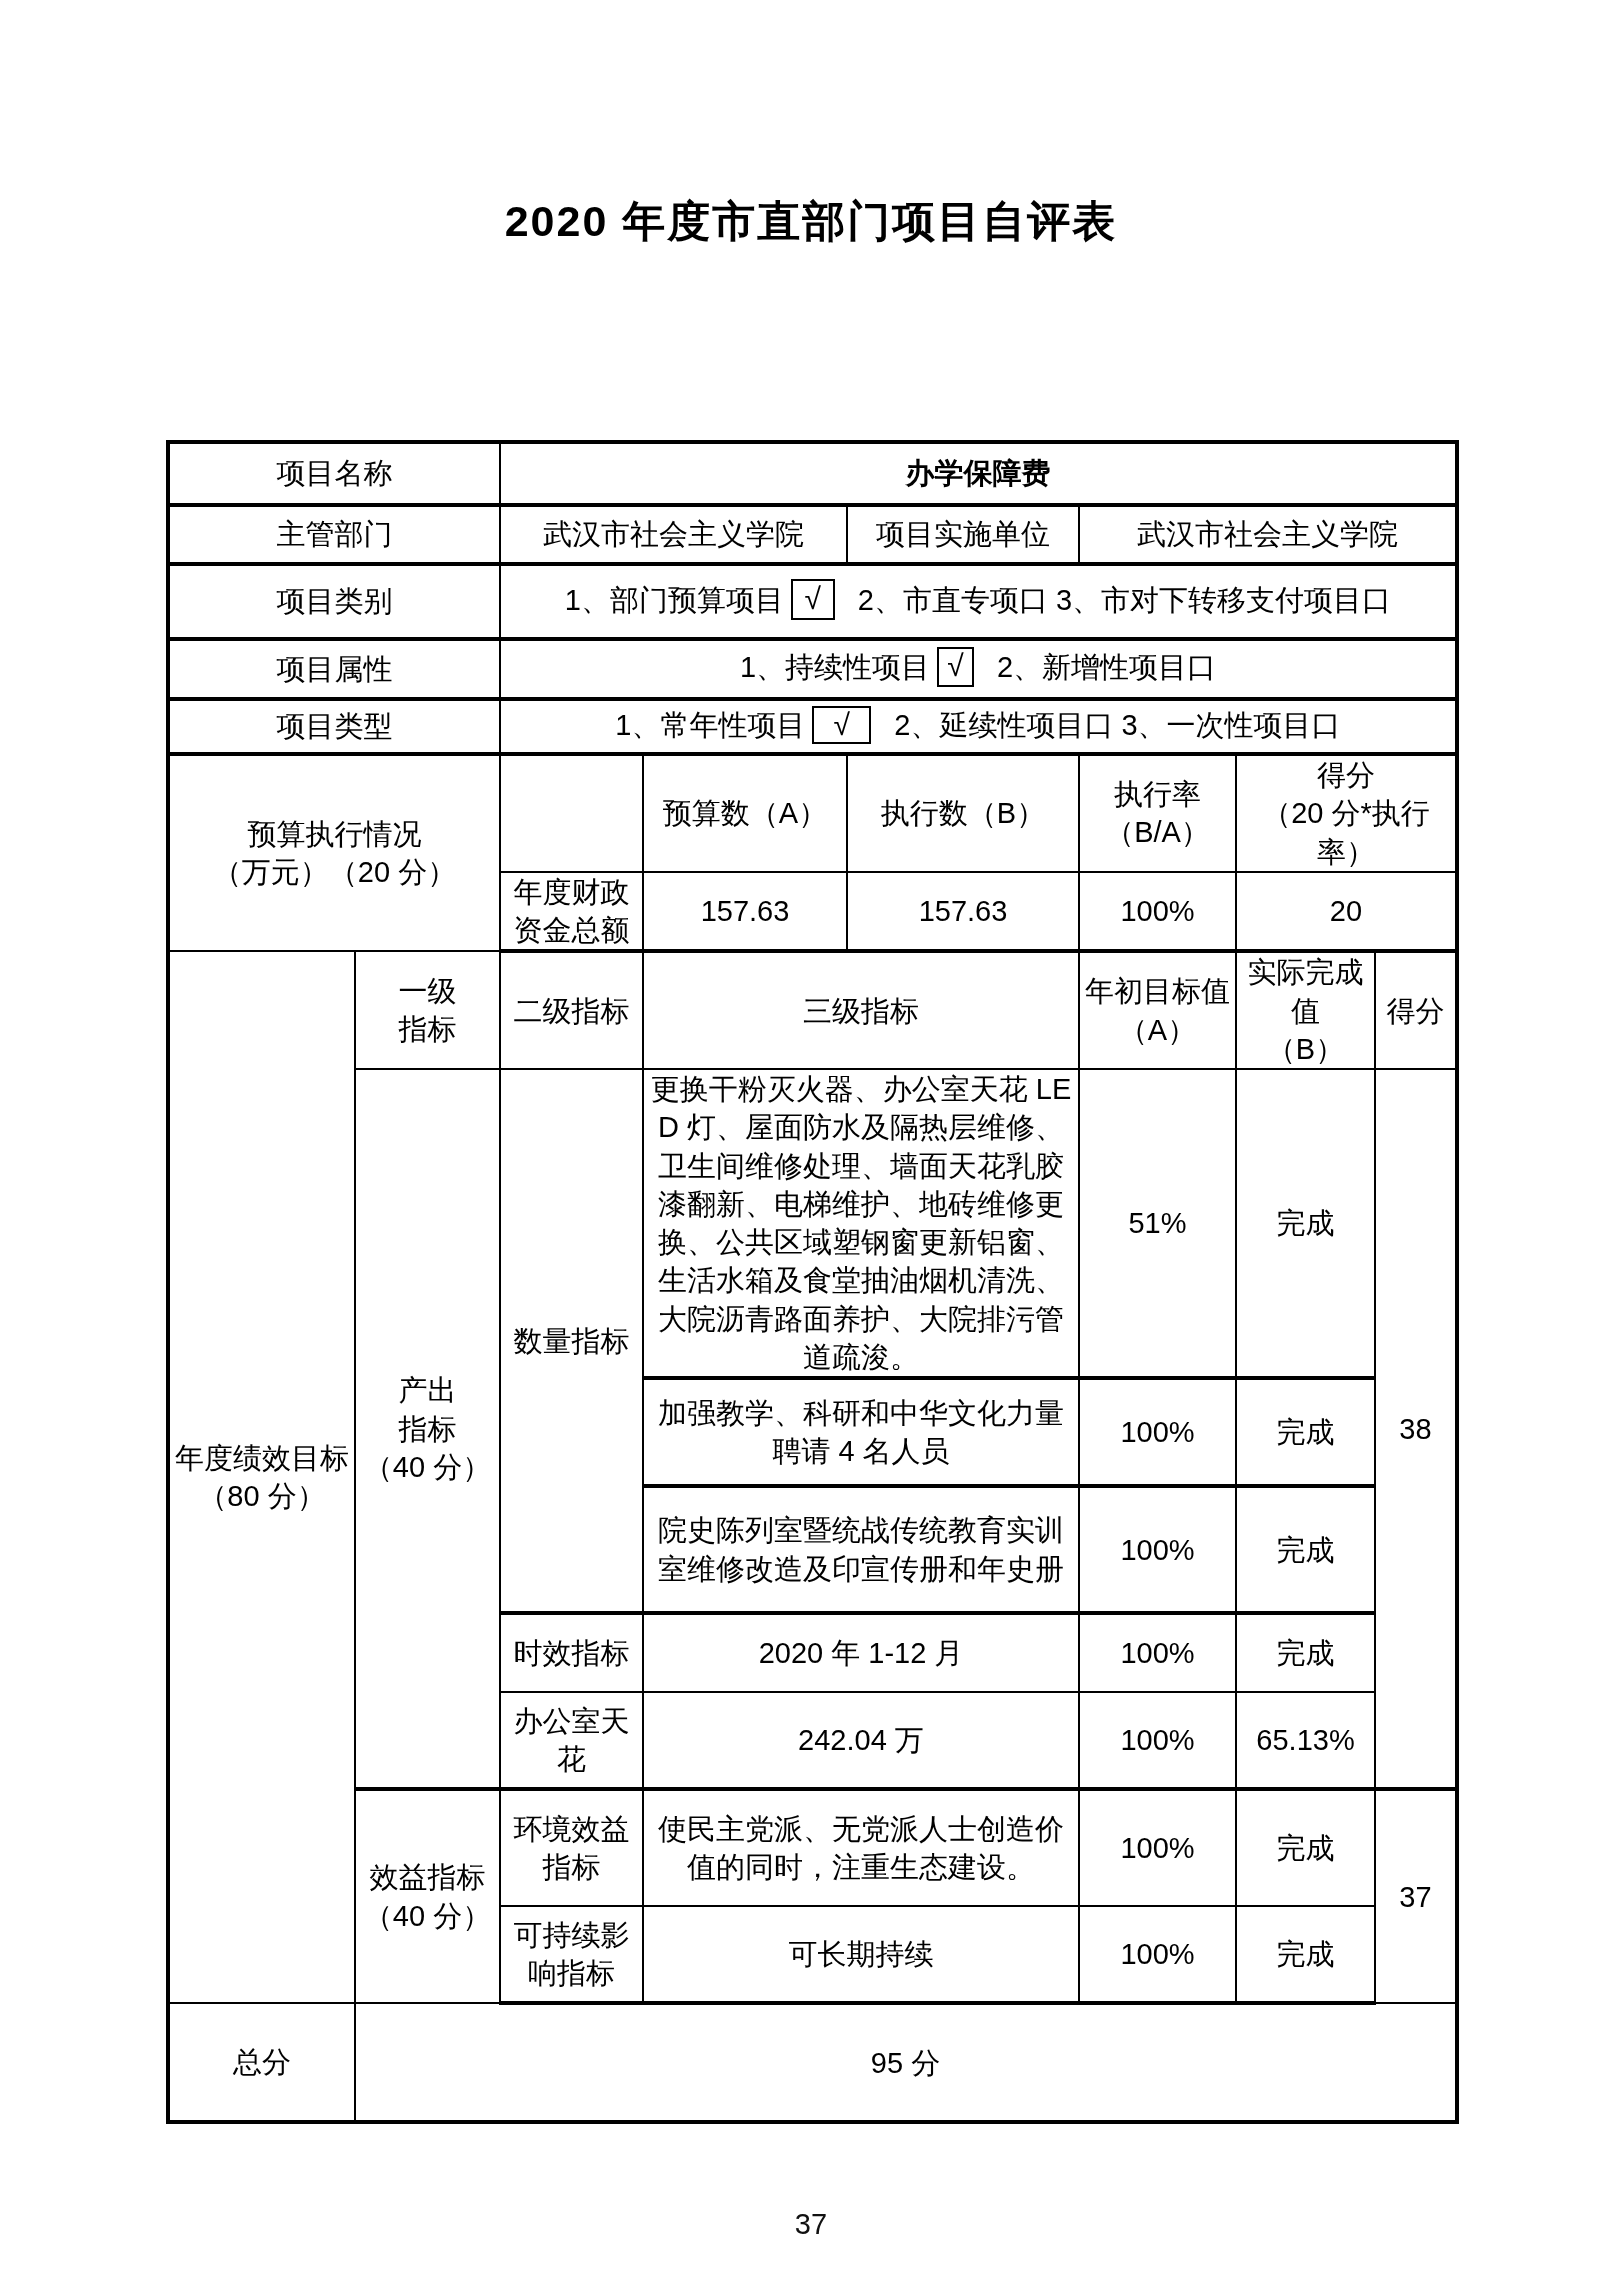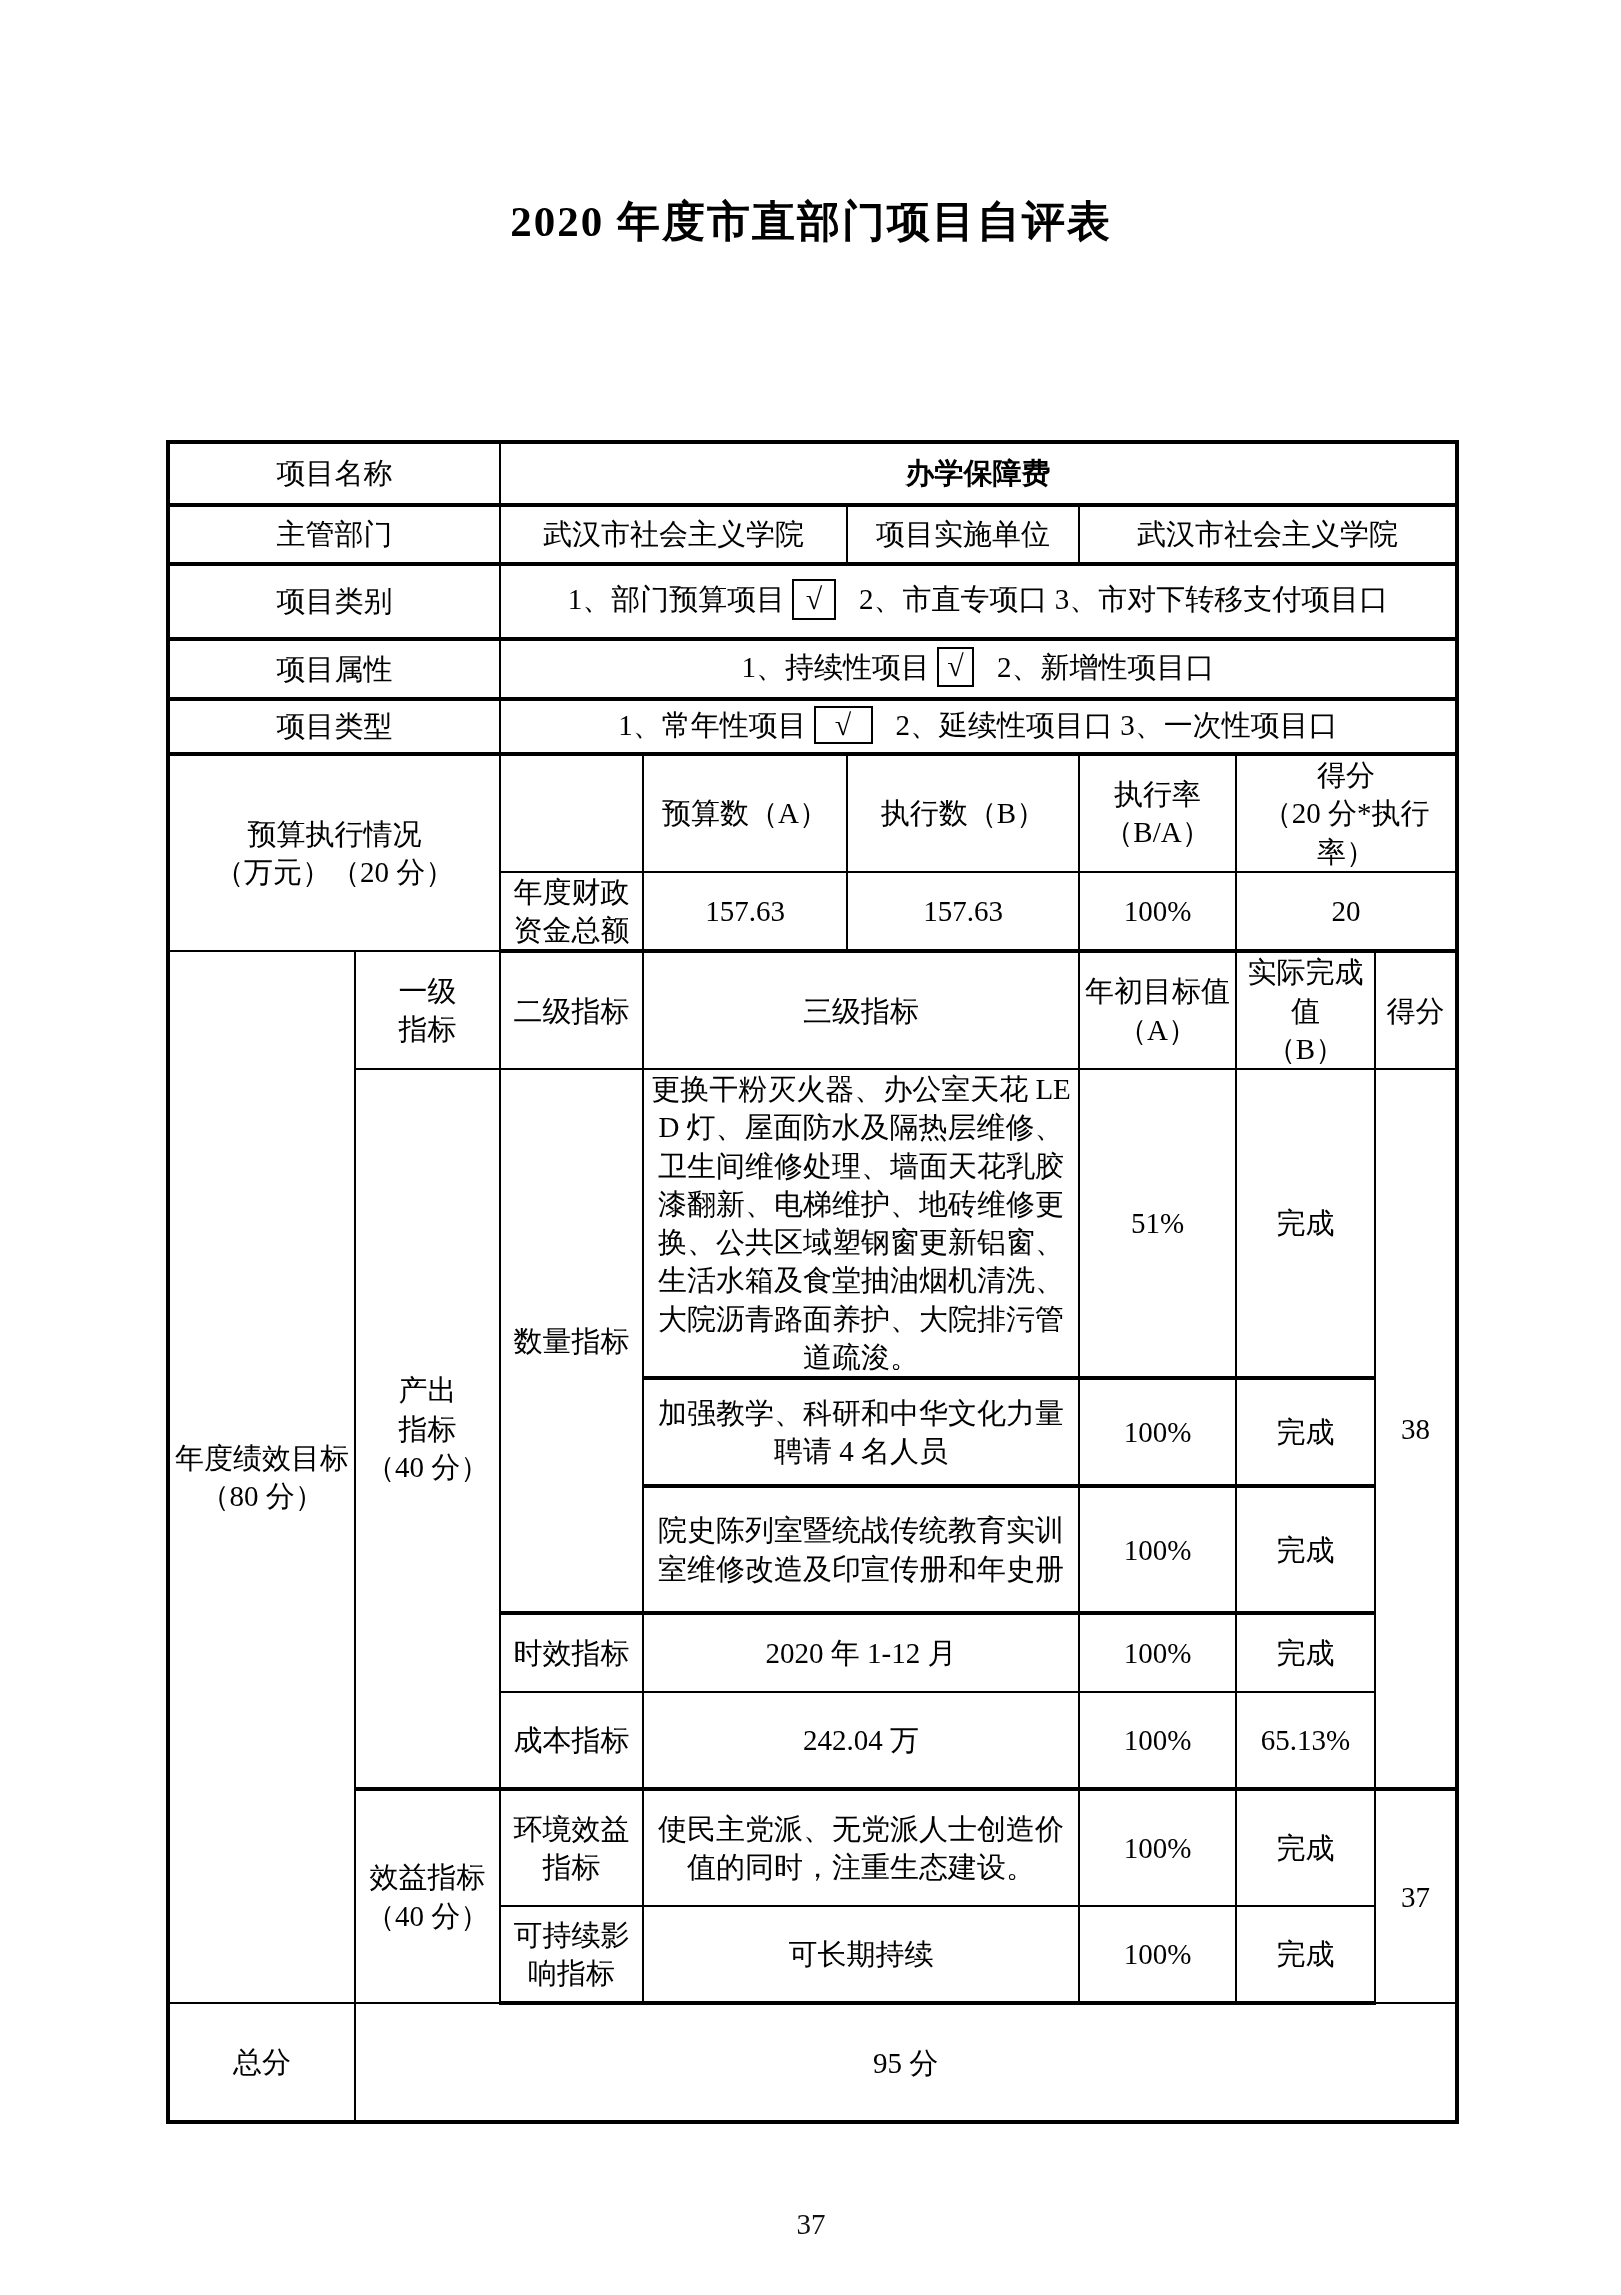--- a/index.html
+++ b/index.html
@@ -1,21 +1,21 @@
 <!DOCTYPE html>
 <html style="font-size:11px"><head>
 <meta charset="utf-8">
 <style>
   html,body { margin:0; padding:0; background:#ffffff; }
   .page {
     position:relative;
     width:1622px; height:2295px;
     background:#ffffff;
     color:#000;
-    font-family:Liberation Serif, serif;
+    font-family:Liberation Sans, sans-serif;
     overflow:hidden;
   }
   .title {
     position:absolute; top:193px; left:0; width:100%;
     margin:0; text-align:center;
     font-size:43px; font-weight:700; letter-spacing:2px;
   }
   .meta {
     position:absolute; top:374px; left:166px; width:1289px;
     box-sizing:border-box; padding:0 104px 0 78px;
@@ -164,21 +164,21 @@
       </tr>
 
       <tr style="height:79px">
         <td>时效指标</td>
         <td colspan="2">2020 年 1-12 月</td>
         <td>100%</td>
         <td>完成</td>
       </tr>
 
       <tr class="tb" style="height:97px">
-        <td>成本指标</td>
+        <td>办公室天花</td>
         <td colspan="2">242.04 万</td>
         <td>100%</td>
         <td>65.13%</td>
       </tr>
 
       <tr style="height:117px">
         <td rowspan="2" class="prelines">效益指标
 （40 分）</td>
         <td class="prelines">环境效益
 指标</td>

